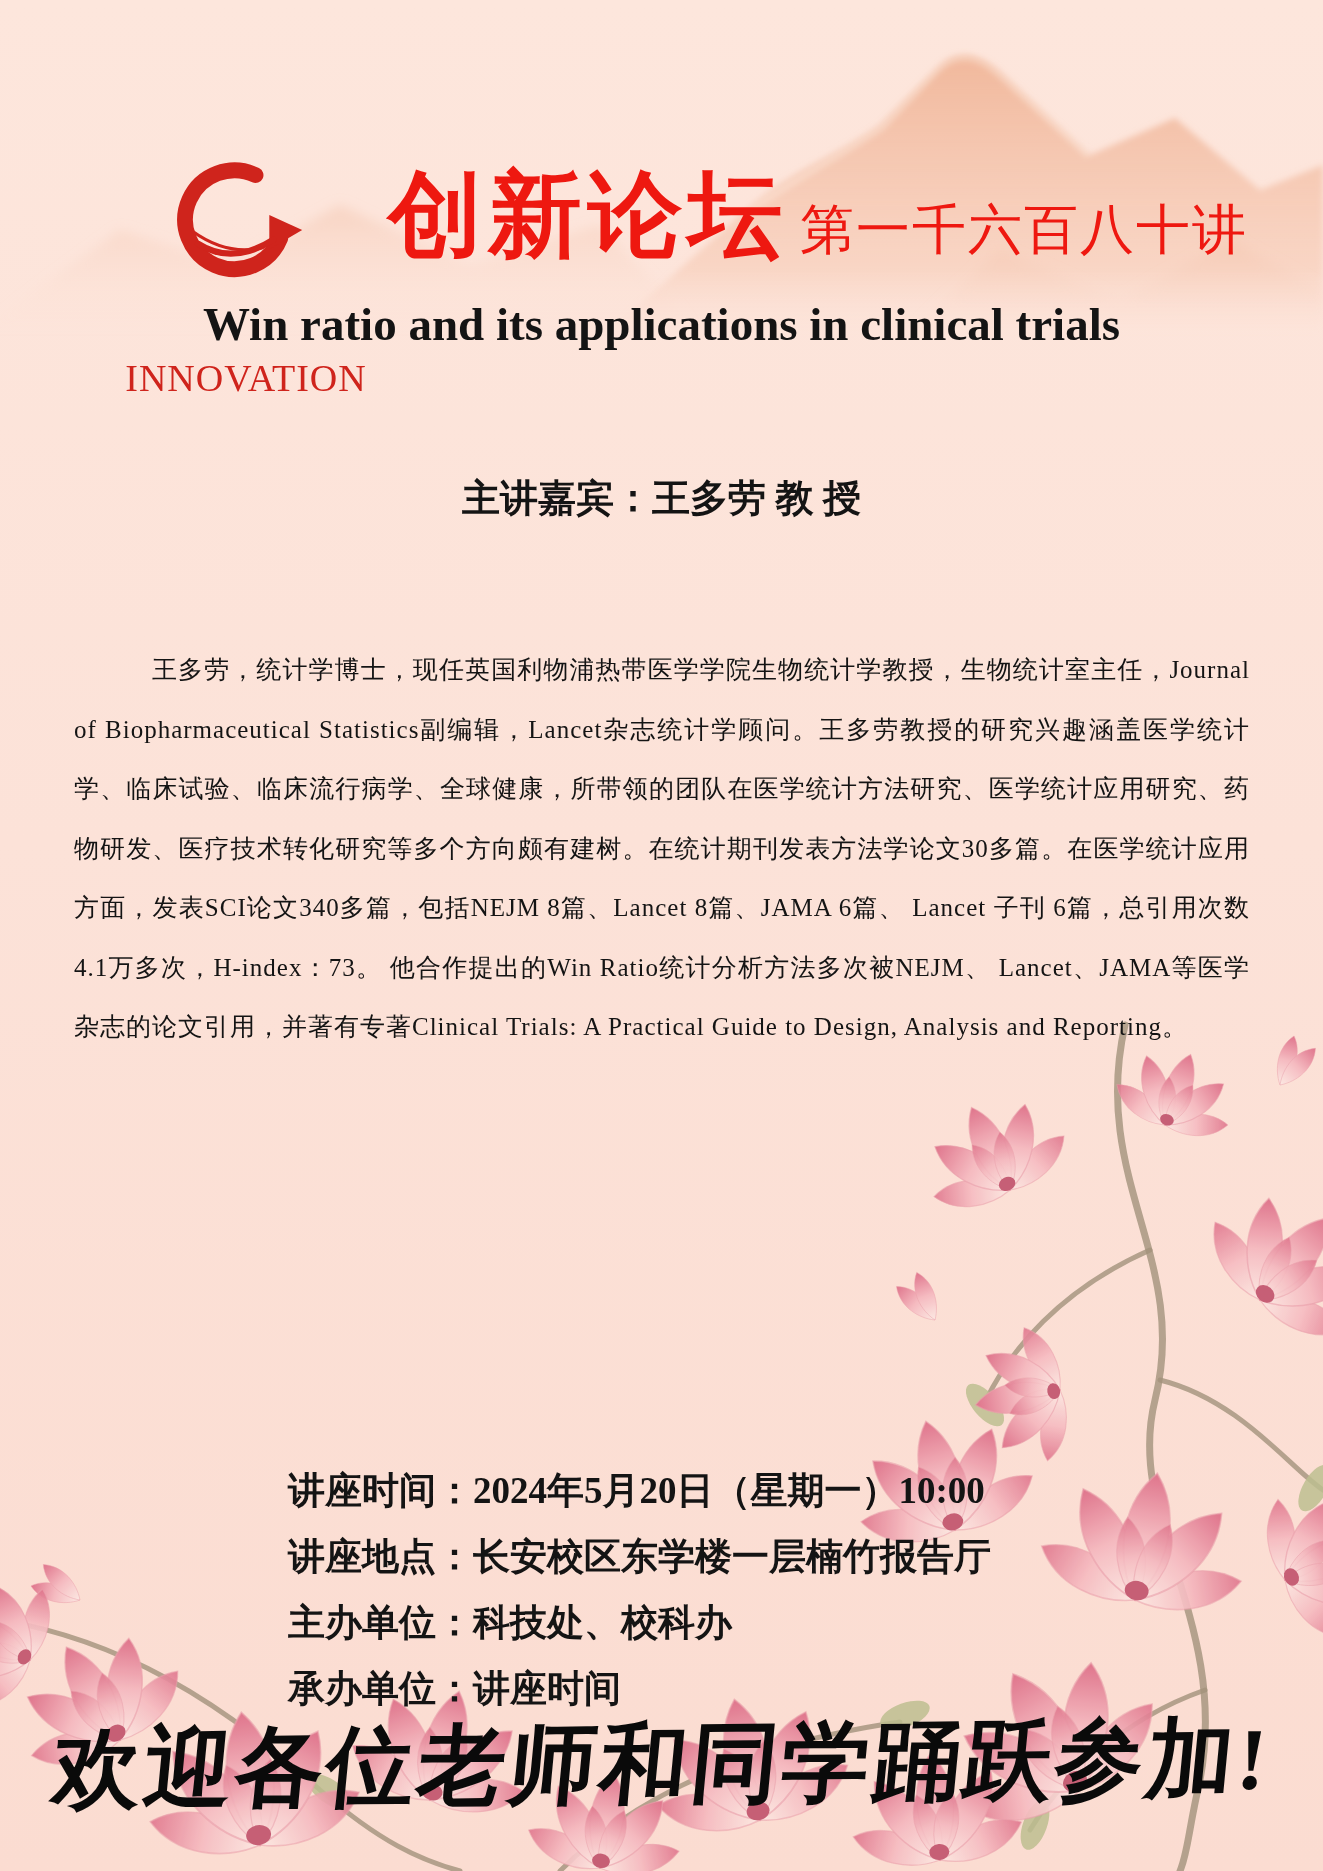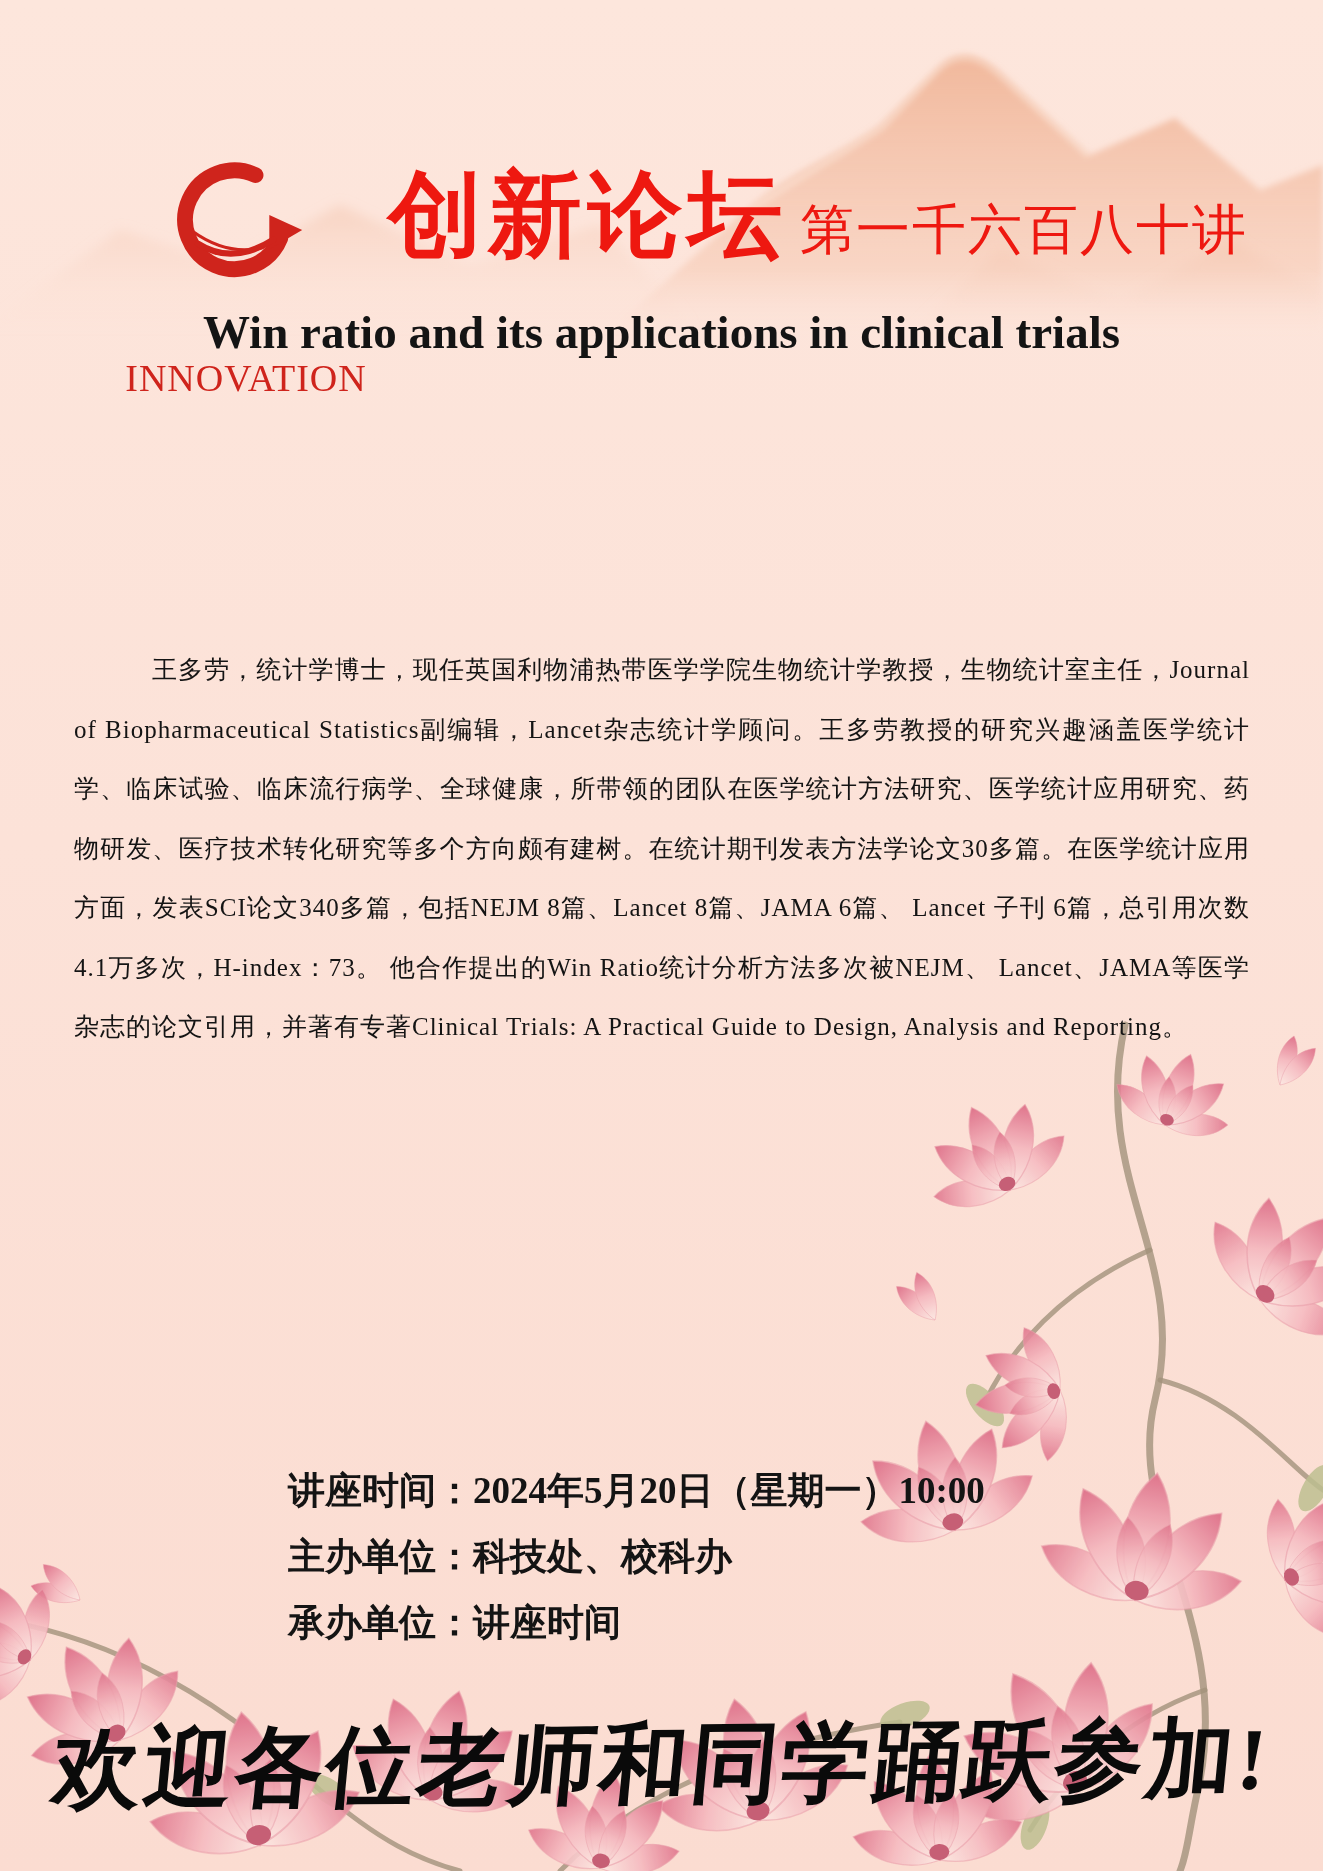--- a/index.html
+++ b/index.html
@@ -33,21 +33,21 @@
   }
   .lecture-no{
     position:absolute;left:800px;top:202px;
     font-family:"Liberation Sans", sans-serif;
     font-size:54px;font-weight:400;letter-spacing:2px;
     color:var(--accent-red);line-height:1;
   }
   
   .en-title{
     position:absolute;top:294px;left:0;width:100%;
-    text-align:center;font-size:47px;font-weight:700;line-height:1.3;margin-top:8px;
+    text-align:center;font-size:47px;font-weight:700;line-height:1.3;
   }
   .speakers{
     position:absolute;top:468px;left:0;width:100%;
     text-align:center;font-size:38px;font-weight:700;line-height:60px;
   }
   
   .bio{
     position:absolute;top:640px;left:74px;width:1176px;
     font-size:25px;line-height:59.5px;letter-spacing:1px;
     text-align:justify;text-indent:78px;
@@ -165,27 +165,31 @@
 
 <div class="logo-caption">INNOVATION</div>
 
 <div class="forum-title">创新论坛</div>
 
 <div class="lecture-no">第一千六百八十讲</div>
 
 <h1 class="en-title">Win ratio and its applications in clinical trials</h1>
 
 <div class="speakers">
+  <div>主讲嘉宾：王多劳 教 授</div>
 </div>
 
 <p class="bio">王多劳，统计学博士，现任英国利物浦热带医学学院生物统计学教授，生物统计室主任，Journal of Biopharmaceutical Statistics副编辑，Lancet杂志统计学顾问。王多劳教授的研究兴趣涵盖医学统计学、临床试验、临床流行病学、全球健康，所带领的团队在医学统计方法研究、医学统计应用研究、药物研发、医疗技术转化研究等多个方向颇有建树。在统计期刊发表方法学论文30多篇。在医学统计应用方面，发表SCI论文340多篇，包括NEJM 8篇、Lancet 8篇、JAMA 6篇、 Lancet 子刊 6篇，总引用次数4.1万多次，H-index：73。 他合作提出的Win Ratio统计分析方法多次被NEJM、 Lancet、JAMA等医学杂志的论文引用，并著有专著Clinical Trials: A Practical Guide to Design, Analysis and Reporting。</p>
 
 <div class="details">
   <div class="detail-row">
     <span>讲座时间：</span><span>2024年5月20日（星期一）10:00</span>
+  </div>
+  <div class="detail-row">
+    <span>讲座地点：</span><span>长安校区东学楼一层楠竹报告厅</span>
   </div>
   <div class="detail-row">
     <span>主办单位：</span><span>科技处、校科办</span>
   </div>
   <div class="detail-row">
     <span>承办单位：</span><span>讲座时间</span>
   </div>
 </div>
 
 <div class="welcome">欢迎各位老师和同学踊跃参加!</div>

